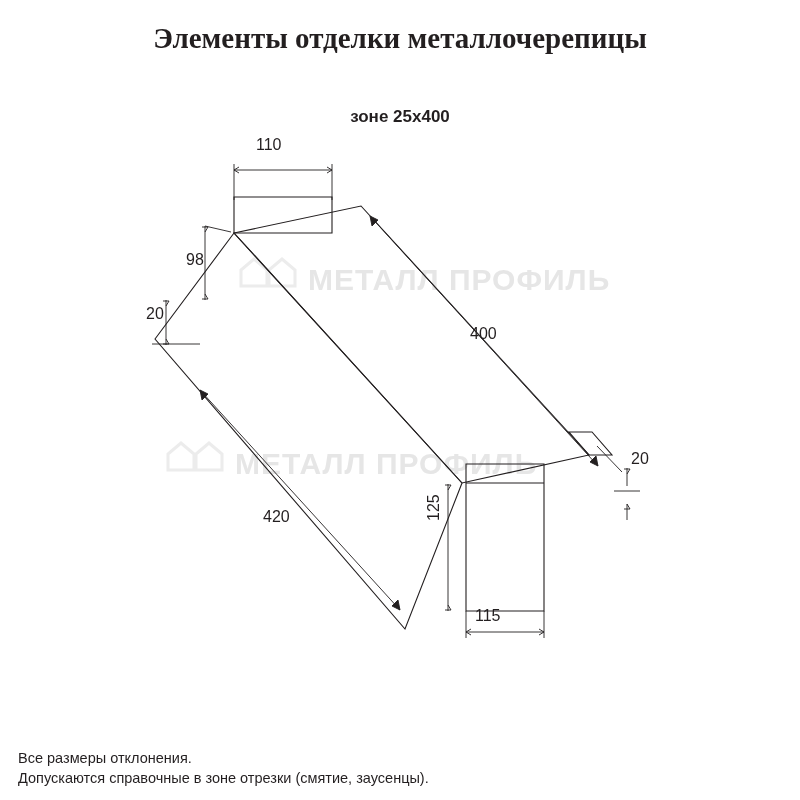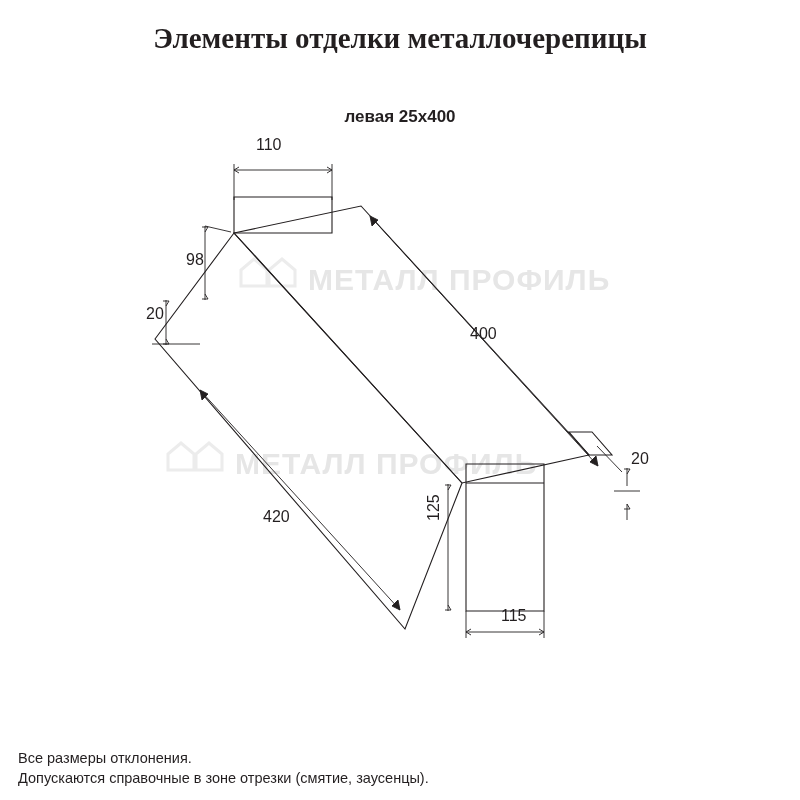--- a/index.html
+++ b/index.html
@@ -78,21 +78,21 @@
   }
 </style>
 </head>
 <body>
 
 <div id="page">
 
   <div id="page-title">Элементы отделки металлочерепицы</div>
 
   <div id="subtitle">
-    <div>левая 25х400</div>
+    <div>зоне 25х400</div>
   </div>
 
   <div class="wm" style="left:238px; top:256px; font-size:30px;">
     <span class="wm-mark">
       <svg width="60" height="34" viewBox="0 0 60 34">
         <path d="M3 30 L3 14 L16 3 L29 14 L29 30 Z M31 30 L31 14 L44 3 L57 14 L57 30 Z" fill="none" stroke="#ececec" stroke-width="3"></path>
       </svg>
     </span><span>МЕТАЛЛ ПРОФИЛЬ</span>
   </div>
 
@@ -199,20 +199,20 @@
     </g>
   </svg>
 
   <div class="dim-label" style="left:256px; top:136px;">110</div>
   <div class="dim-label" style="left:186px; top:251px;">98</div>
   <div class="dim-label" style="left:146px; top:305px;">20</div>
   <div class="dim-label" style="left:470px; top:300px;margin-top:25px;">400</div>
   <div class="dim-label" style="left:263px; top:480px;margin-top:28px;">420</div>
   <div class="dim-label" style="left:631px; top:450px;">20</div>
   <div class="dim-label" style="left:425px; top:521px; transform: rotate(-90deg); transform-origin: left top;">125</div>
-  <div class="dim-label" style="left:501px; top:607px;">115</div>
+  <div class="dim-label" style="left:475px; top:607px;">115</div>
 
   <div id="footnotes">
     <div>Все размеры отклонения.</div>
     <div>Допускаются справочные в зоне отрезки (смятие, заусенцы).</div>
   </div>
 
 </div>
 
 </body></html>

